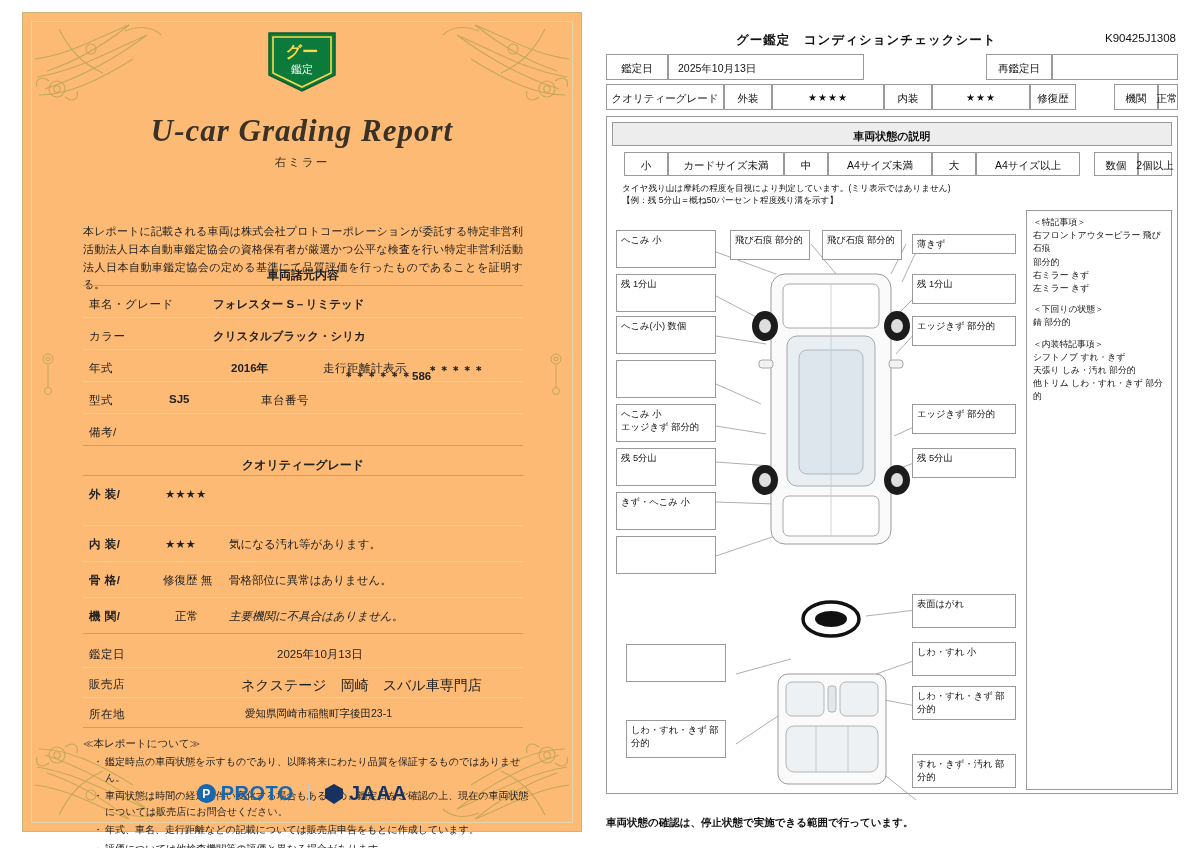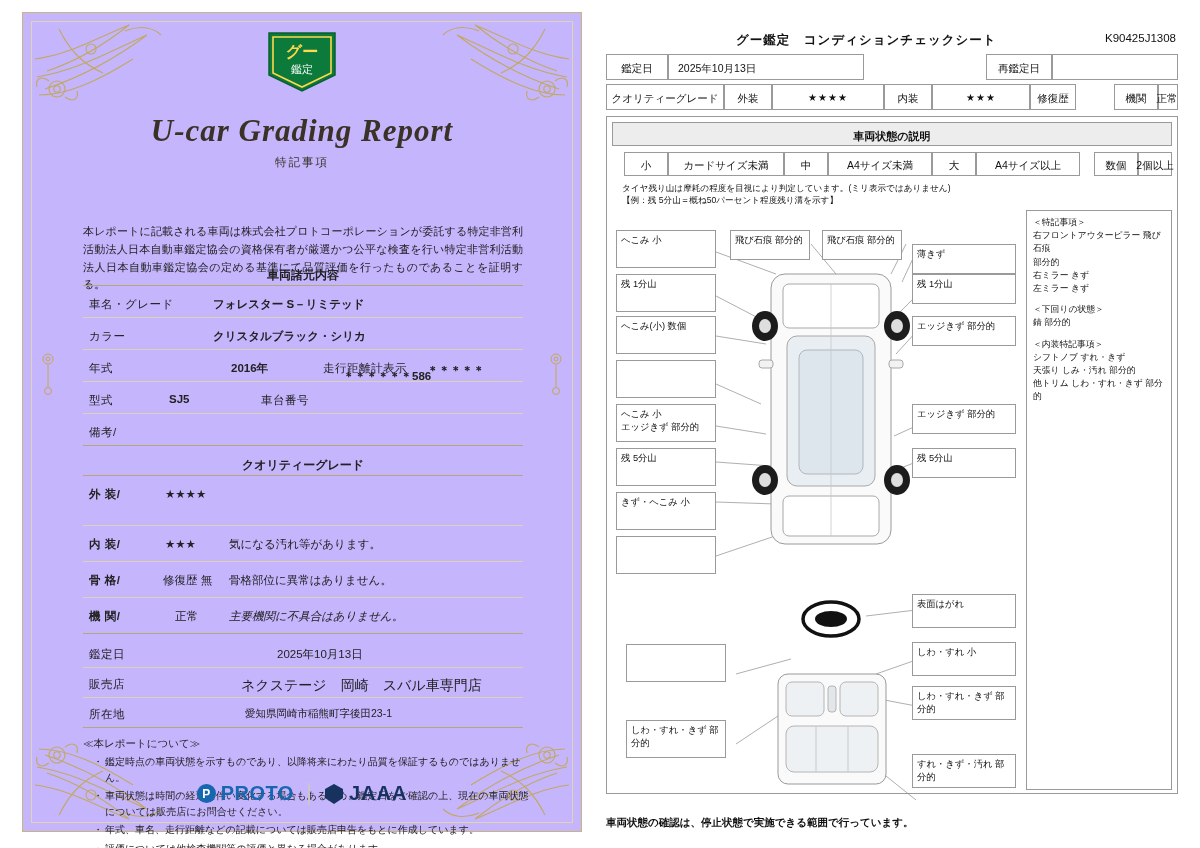--- a/index.html
+++ b/index.html
@@ -10,21 +10,21 @@
     color:#111;
     position:relative;
     overflow:hidden;
   }
   .page{position:absolute;inset:0;}
 
   
   .cert{
     position:absolute;left:22px;top:12px;width:560px;height:820px;
     border:1px solid #c9b679;
-    background:#c4b5fd;
+    background:#fdba74;
     box-sizing:border-box;
   }
   .cert-inner{
     position:absolute;left:8px;top:8px;right:8px;bottom:8px;
     border:1px solid #e2d5ab;
     box-sizing:border-box;
   }
   
   .flour{position:absolute;width:150px;height:120px;pointer-events:none;opacity:.95;}
   .f-tl{left:6px;top:6px;}
@@ -183,21 +183,21 @@
     </svg>
 
     <svg class="goo-badge" viewBox="0 0 74 62">
       <path d="M37 2 L70 2 L70 44 L37 60 L4 44 L4 2 Z" fill="#0b7a3b" stroke="#0a5f2f" stroke-width="1.5"></path>
       <path d="M37 6 L66 6 L66 42 L37 56 L8 42 L8 6 Z" fill="none" stroke="#ffd84d" stroke-width="1.6"></path>
       <text x="37" y="26" text-anchor="middle" font-size="16" font-weight="bold" fill="#ffd84d" font-family="'Liberation Sans',sans-serif">グー</text>
       <text x="37" y="42" text-anchor="middle" font-size="11" fill="#ffffff" font-family="'Liberation Sans',sans-serif">鑑定</text>
     </svg>
 
     <div class="title-script">U-car Grading Report</div>
-    <div class="title-sub">特記事項</div>
+    <div class="title-sub">右ミラー</div>
 
     <div class="intro">本レポートに記載される車両は株式会社プロトコーポレーションが委託する特定非営利活動法人日本自動車鑑定協会の資格保有者が厳選かつ公平な検査を行い特定非営利活動法人日本自動車鑑定協会の定める基準にて品質評価を行ったものであることを証明する。</div>
 
     <div class="sec-title" style="top:254px;">車両諸元内容</div>
     <div class="rule" style="left:60px;width:440px;top:272px;"></div>
 
     <div class="row-label" style="left:66px;top:284px;">車名・グレード</div>
     <div class="row-val b" style="left:190px;top:284px;">フォレスター S－リミテッド</div>
     <div class="rule light" style="left:60px;width:440px;top:304px;"></div>
 
@@ -525,21 +525,21 @@
 エッジきず 部分的</div>
     <div class="dcell" style="left:10px;top:424px;width:100px;height:38px;">残 5分山</div>
     <div class="dcell" style="left:10px;top:468px;width:100px;height:38px;">きず・へこみ 小</div>
     <div class="dcell" style="left:10px;top:512px;width:100px;height:38px;"></div>
     <div class="dcell" style="left:20px;top:620px;width:100px;height:38px;"></div>
     <div class="dcell" style="left:20px;top:696px;width:100px;height:38px;">しわ・すれ・きず 部分的</div>
 
     <div class="dcell" style="left:124px;top:206px;width:80px;height:30px;">飛び石痕 部分的</div>
     <div class="dcell" style="left:216px;top:206px;width:80px;height:30px;">飛び石痕 部分的</div>
 
-    <div class="dcell" style="left:306px;top:220px;width:104px;height:30px;">薄きず</div>
+    <div class="dcell" style="left:306px;top:210px;width:104px;height:20px;">薄きず</div>
     <div class="dcell" style="left:306px;top:250px;width:104px;height:30px;">残 1分山</div>
     <div class="dcell" style="left:306px;top:292px;width:104px;height:30px;">エッジきず 部分的</div>
     <div class="dcell" style="left:306px;top:380px;width:104px;height:30px;">エッジきず 部分的</div>
     <div class="dcell" style="left:306px;top:424px;width:104px;height:30px;">残 5分山</div>
     <div class="dcell" style="left:306px;top:570px;width:104px;height:34px;">表面はがれ</div>
     <div class="dcell" style="left:306px;top:618px;width:104px;height:34px;">しわ・すれ 小</div>
     <div class="dcell" style="left:306px;top:662px;width:104px;height:34px;">しわ・すれ・きず 部分的</div>
     <div class="dcell" style="left:306px;top:730px;width:104px;height:34px;">すれ・きず・汚れ 部分的</div>
 
     <div class="foot">車両状態の確認は、停止状態で実施できる範囲で行っています。</div>

